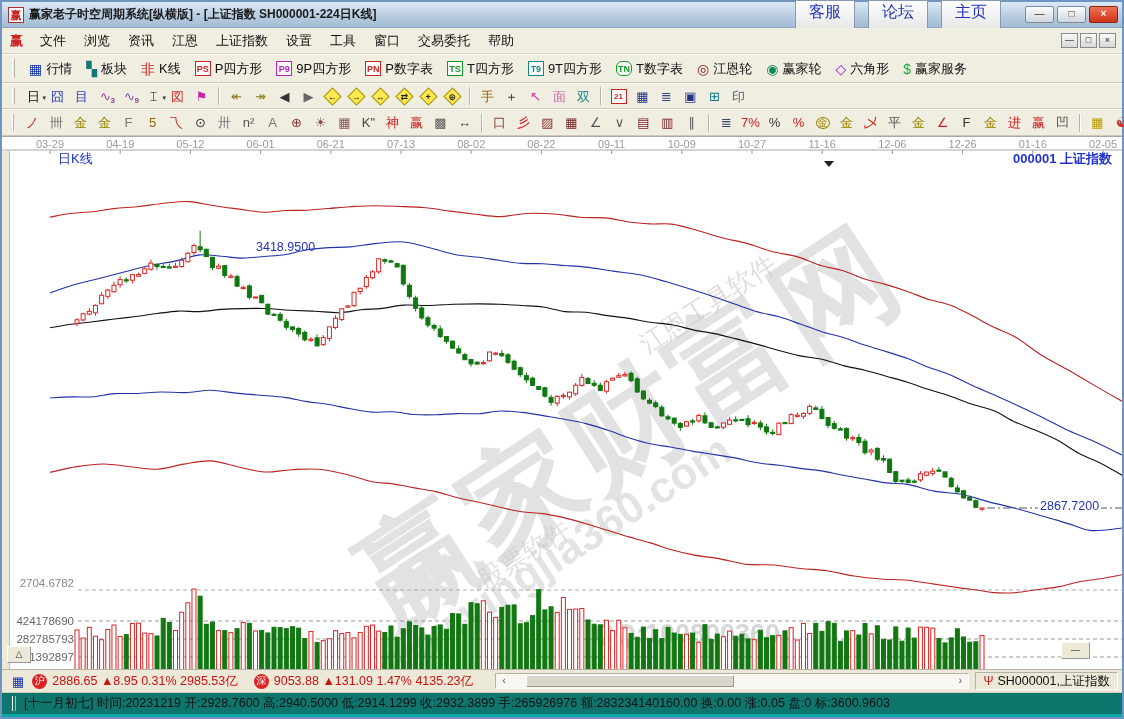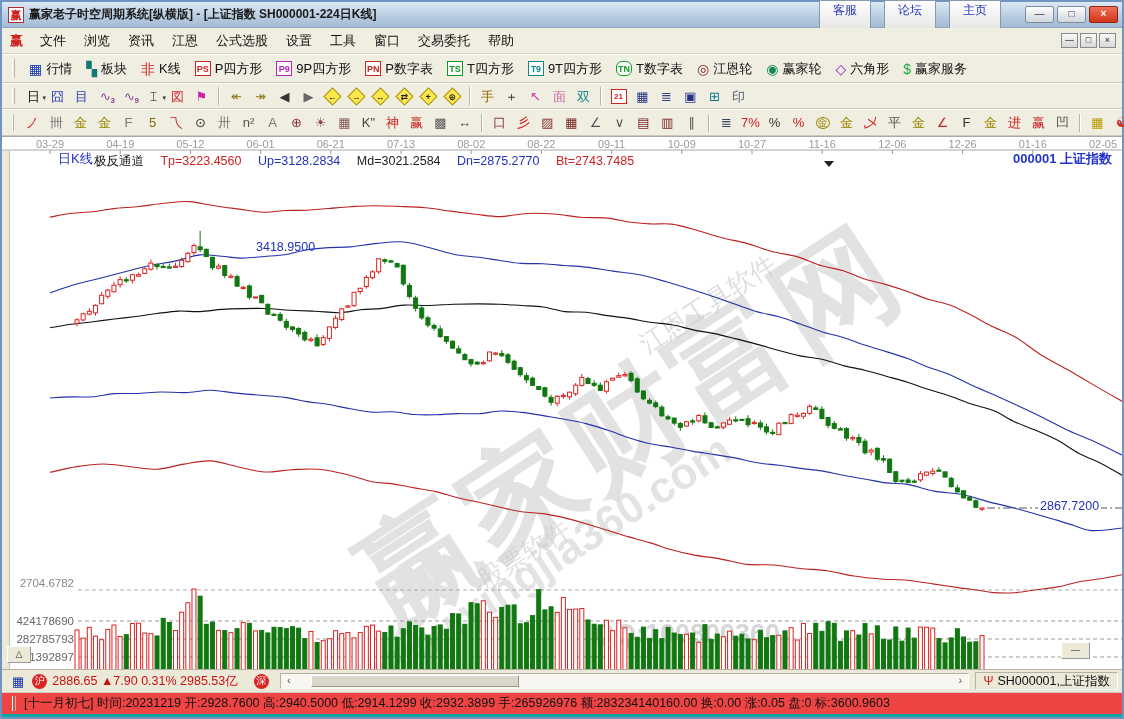--- a/index.html
+++ b/index.html
@@ -9,21 +9,21 @@
     display:flex; flex-direction:column; background:#ece9d8; }
 
   
   .titlebar { height:26px; flex:0 0 26px; display:flex; align-items:center;
     padding:0 4px 0 6px; background:linear-gradient(180deg,#dce9f5,#b6cbe0 60%,#a3bbd4);
     border-bottom:1px solid #8fa9c4; }
   .app-logo { width:16px; height:16px; background:#fff; border:1px solid #b03030;
     color:#c22; font-weight:bold; font-size:11px; display:grid; place-items:center; margin-right:5px;}
   .title-text { font-size:12px; font-weight:bold; color:#1a1a1a; white-space:nowrap;}
   .title-spacer { flex:1; }
-  .tbtn { height:30px; padding:1px 13px; margin-left:13px; font-size:12px; color:#2233bb;
+  .tbtn { height:30px; padding:1px 13px; margin-left:13px; font-size:16px; color:#2233bb;
     background:linear-gradient(180deg,#ffffff,#e6e6e6); border:1px solid #8899aa; cursor:default;}
   .winbtns { display:flex; gap:3px; margin-left:24px; }
   .wbtn { width:29px; height:17px; border:1px solid #7d8da0; border-radius:2px;
     background:linear-gradient(180deg,#fdfdfd,#cfd6de); font-size:10px; line-height:14px;
     text-align:center; color:#333; }
   .wbtn.close { background:linear-gradient(180deg,#ef7257,#d03318); border-color:#8d2512; color:#fff; font-weight:bold;}
 
   
   .menubar { height:26px; flex:0 0 26px; display:flex; align-items:center; padding:0 6px;
     background:#f0ede1; border-bottom:1px solid #d8d4c4; font-size:13px; }
@@ -91,21 +91,21 @@
   .hscroll { flex:1; height:16px; display:flex; align-items:center; background:#f7f6f1;
     border:1px solid #b5b2a5; border-bottom-color:#fff; border-right-color:#fff; margin:0 6px; position:relative;}
   .sarrow { width:16px; height:14px; font-size:11px; line-height:13px; text-align:center; color:#555; }
   .sthumb { position:absolute; left:30px; top:1px; width:208px; height:12px; background:#d9d6cc;
     border:1px solid #fff; border-bottom-color:#9a968a; border-right-color:#9a968a; }
   .sym-panel { flex:0 0 auto; display:flex; align-items:center; gap:4px; height:18px; padding:0 7px;
     border:1px solid #b5b2a5; border-bottom-color:#fff; border-right-color:#fff; color:#111; background:#ece9d8;}
   .antenna { color:#cc2222; font-size:12px; }
 
   
-  .statusbar { height:22px; flex:0 0 22px; display:flex; align-items:center; background:#ef4444;
+  .statusbar { height:22px; flex:0 0 22px; display:flex; align-items:center; background:#0f766e;
     border-top:1px solid #cfccbe; font-size:12.5px; color:#111; padding-left:10px; white-space:nowrap; }
   .sgrip { width:4px; height:70%; border-left:1px solid #fff; border-right:1px solid #b8b4a4; margin-right:8px;}
   .teal-strip { height:3px; flex:0 0 3px; background:#0da6a6; }
 </style>
 </head>
 <body>
 
 <div class="window">
 
   <div class="titlebar">
@@ -117,21 +117,21 @@
     <div class="tbtn">主页</div>
     <div class="winbtns">
       <div class="wbtn">—</div>
       <div class="wbtn">□</div>
       <div class="wbtn close">×</div>
     </div>
   </div>
 
   <div class="menubar">
     <span class="menu-logo">赢</span>
-    <span id="menu-items"><span class="menu-item">文件</span><span class="menu-item">浏览</span><span class="menu-item">资讯</span><span class="menu-item">江恩</span><span class="menu-item">公式选股</span><span class="menu-item">设置</span><span class="menu-item">工具</span><span class="menu-item">窗口</span><span class="menu-item">交易委托</span><span class="menu-item">帮助</span></span>
+    <span id="menu-items"><span class="menu-item">文件</span><span class="menu-item">浏览</span><span class="menu-item">资讯</span><span class="menu-item">江恩</span><span class="menu-item">上证指数</span><span class="menu-item">设置</span><span class="menu-item">工具</span><span class="menu-item">窗口</span><span class="menu-item">交易委托</span><span class="menu-item">帮助</span></span>
     <span class="mdi-ctrls" id="mdi-ctrls">
         <span class="mdi-btn">—</span>
         <span class="mdi-btn">□</span>
         <span class="mdi-btn">×</span>
       </span>
   </div>
 
   <div class="toolbar tb1">
     <div class="grip"></div>
     <span id="tb1-items" style="display:flex;align-items:center;">
@@ -946,40 +946,33 @@
           <rect x="965.6870748299319" y="505.1757125885361" width="4" height="32.82428741146388" fill="#117711" stroke="#117711" stroke-width="1"></rect>
           <rect x="971.843537414966" y="504.79451800427165" width="4" height="33.20548199572835" fill="#117711" stroke="#117711" stroke-width="1"></rect>
           <rect x="978" y="498.572429875548" width="4" height="39.42757012445204" fill="#ffffff" stroke="#dd2222" stroke-width="1"></rect>
         </g>
         <line x1="985" y1="371" x2="1124" y2="371" stroke="#556" stroke-dasharray="8 3 2 3" stroke-width="1"></line>
         <path d="M822,24 L832,24 L827,30 Z" fill="#222"></path>
       </svg>
 
     <div class="left-strip"></div>
     <div class="ov kline-tab">日K线</div>
-    <div class="ov ind-row">
-      <span class="ind-name">极反通道</span>
-      <span class="c-red">Tp=3223.4560</span>
-      <span class="c-blue">Up=3128.2834</span>
-      <span class="c-dark">Md=3021.2584</span>
-      <span class="c-blue">Dn=2875.2770</span>
-      <span class="c-red">Bt=2743.7485</span>
-    </div>
     <div class="ov sym-label">000001  上证指数</div>
     <div class="ov peak-label">3418.9500</div>
     <div class="ov last-label">2867.7200</div>
     <div class="mini-btn collapse-btn">△</div>
     <div class="mini-btn minus-btn">—</div>
   </div>
 
   <div class="bottombar">
     <span class="bb-icon">▦</span>
     <span class="badge">沪</span>
-    <span class="idx-text">2886.65 ▲7.90 0.31% 2985.53亿</span>
+    <span class="idx-text">2886.65 ▲8.95 0.31% 2985.53亿</span>
     <span class="badge">深</span>
+    <span class="idx-text">9053.88 ▲131.09 1.47% 4135.23亿</span>
     <div class="hscroll">
       <span class="sarrow">‹</span>
       <div class="sthumb"></div>
       <span class="sarrow" style="margin-left:auto;">›</span>
     </div>
     <div class="sym-panel">
       <span class="antenna">Ψ</span>
       <span>SH000001,上证指数</span>
     </div>
   </div>

